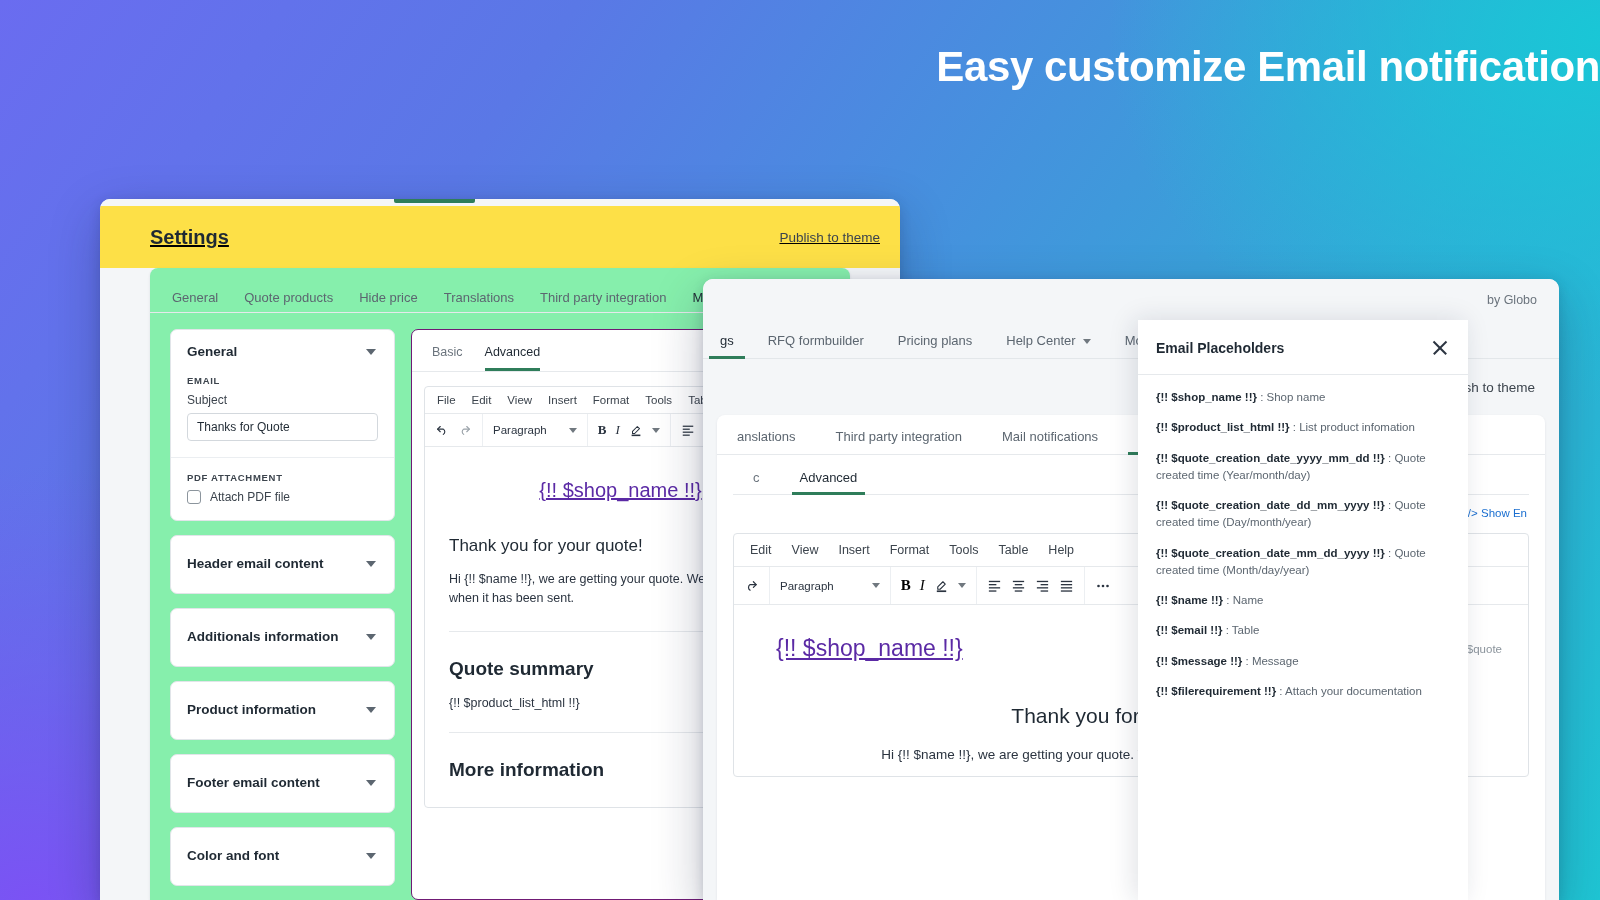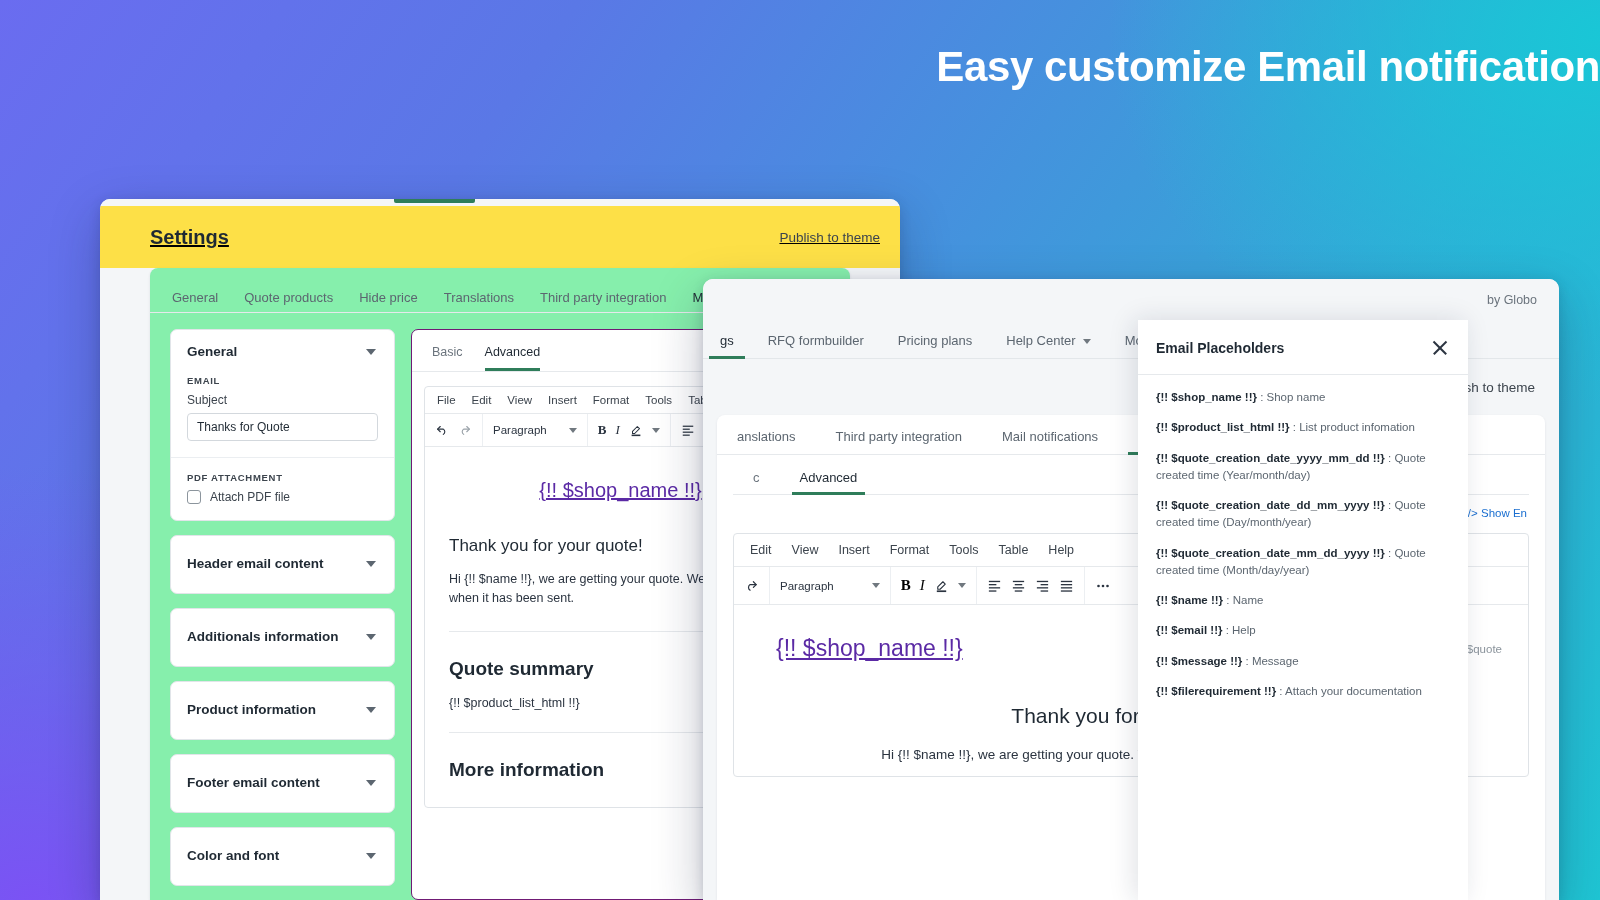--- a/index.html
+++ b/index.html
@@ -613,17 +613,17 @@
     <div class="pt">Email Placeholders</div>
     <div class="closeic"></div>
   </div>
   <div class="ph-list">
     <div class="ph-item"><b>{!! $shop_name !!}</b><span> : Shop name</span></div>
     <div class="ph-item"><b>{!! $product_list_html !!}</b><span> : List product infomation</span></div>
     <div class="ph-item"><b>{!! $quote_creation_date_yyyy_mm_dd !!}</b><span> : Quote created time (Year/month/day)</span></div>
     <div class="ph-item"><b>{!! $quote_creation_date_dd_mm_yyyy !!}</b><span> : Quote created time (Day/month/year)</span></div>
     <div class="ph-item"><b>{!! $quote_creation_date_mm_dd_yyyy !!}</b><span> : Quote created time (Month/day/year)</span></div>
     <div class="ph-item"><b>{!! $name !!}</b><span> : Name</span></div>
-    <div class="ph-item"><b>{!! $email !!}</b><span> : Help</span></div>
+    <div class="ph-item"><b>{!! $email !!}</b><span> : Table</span></div>
     <div class="ph-item"><b>{!! $message !!}</b><span> : Message</span></div>
     <div class="ph-item"><b>{!! $filerequirement !!}</b><span> : Attach your documentation</span></div>
   </div>
 </div>
 
 </body></html>

